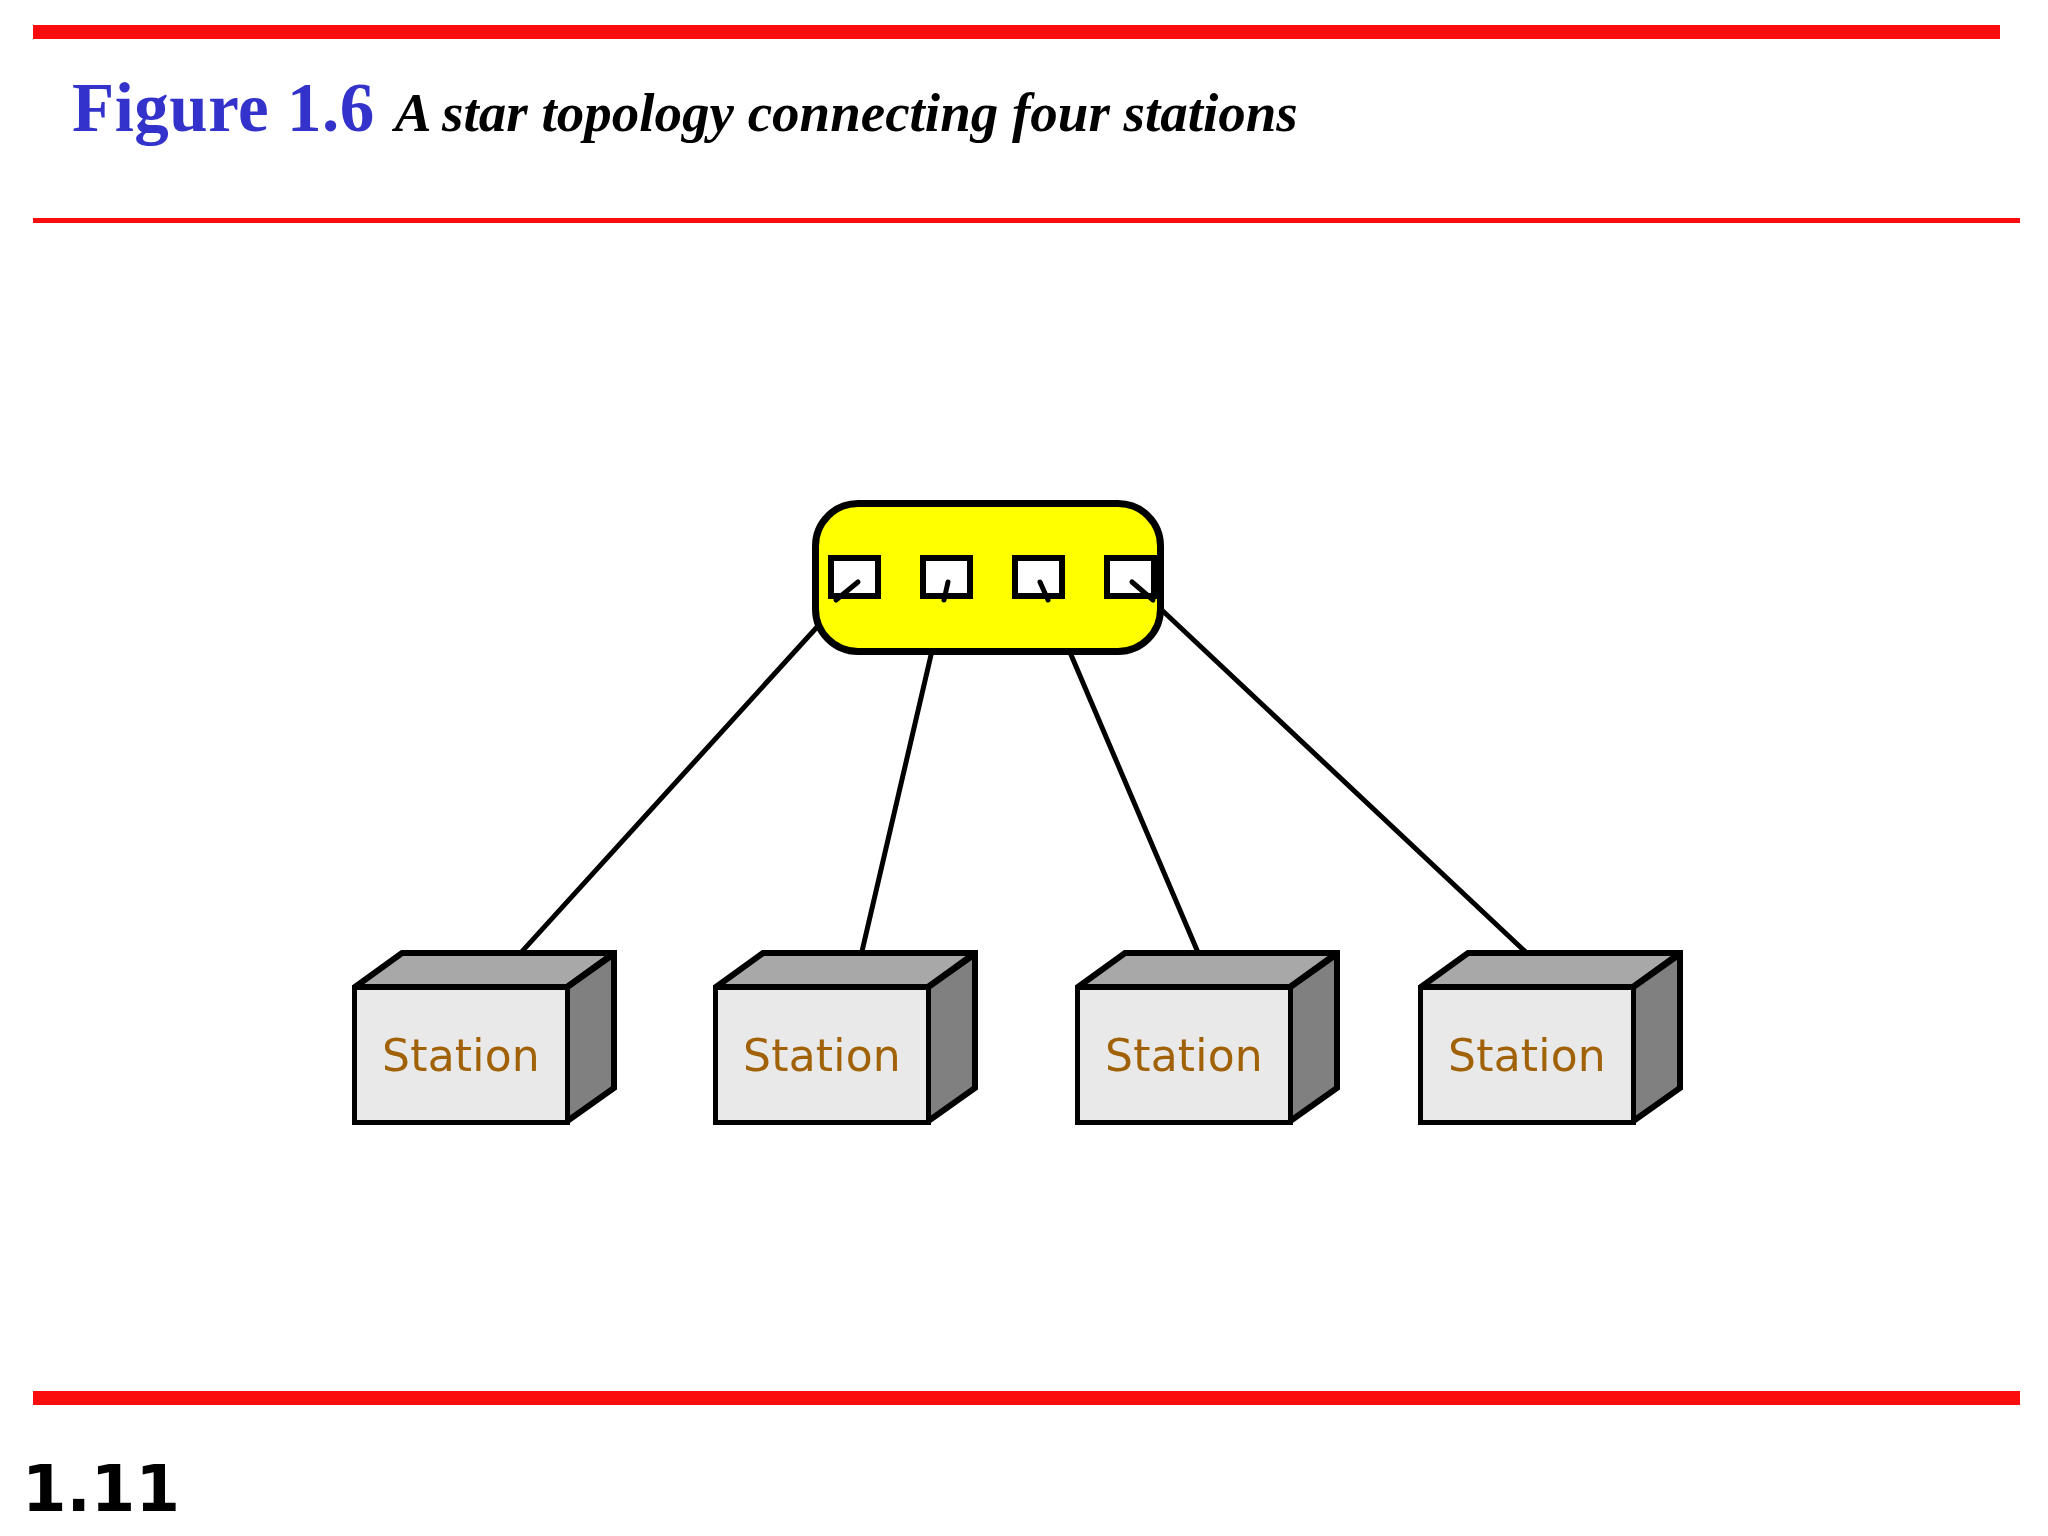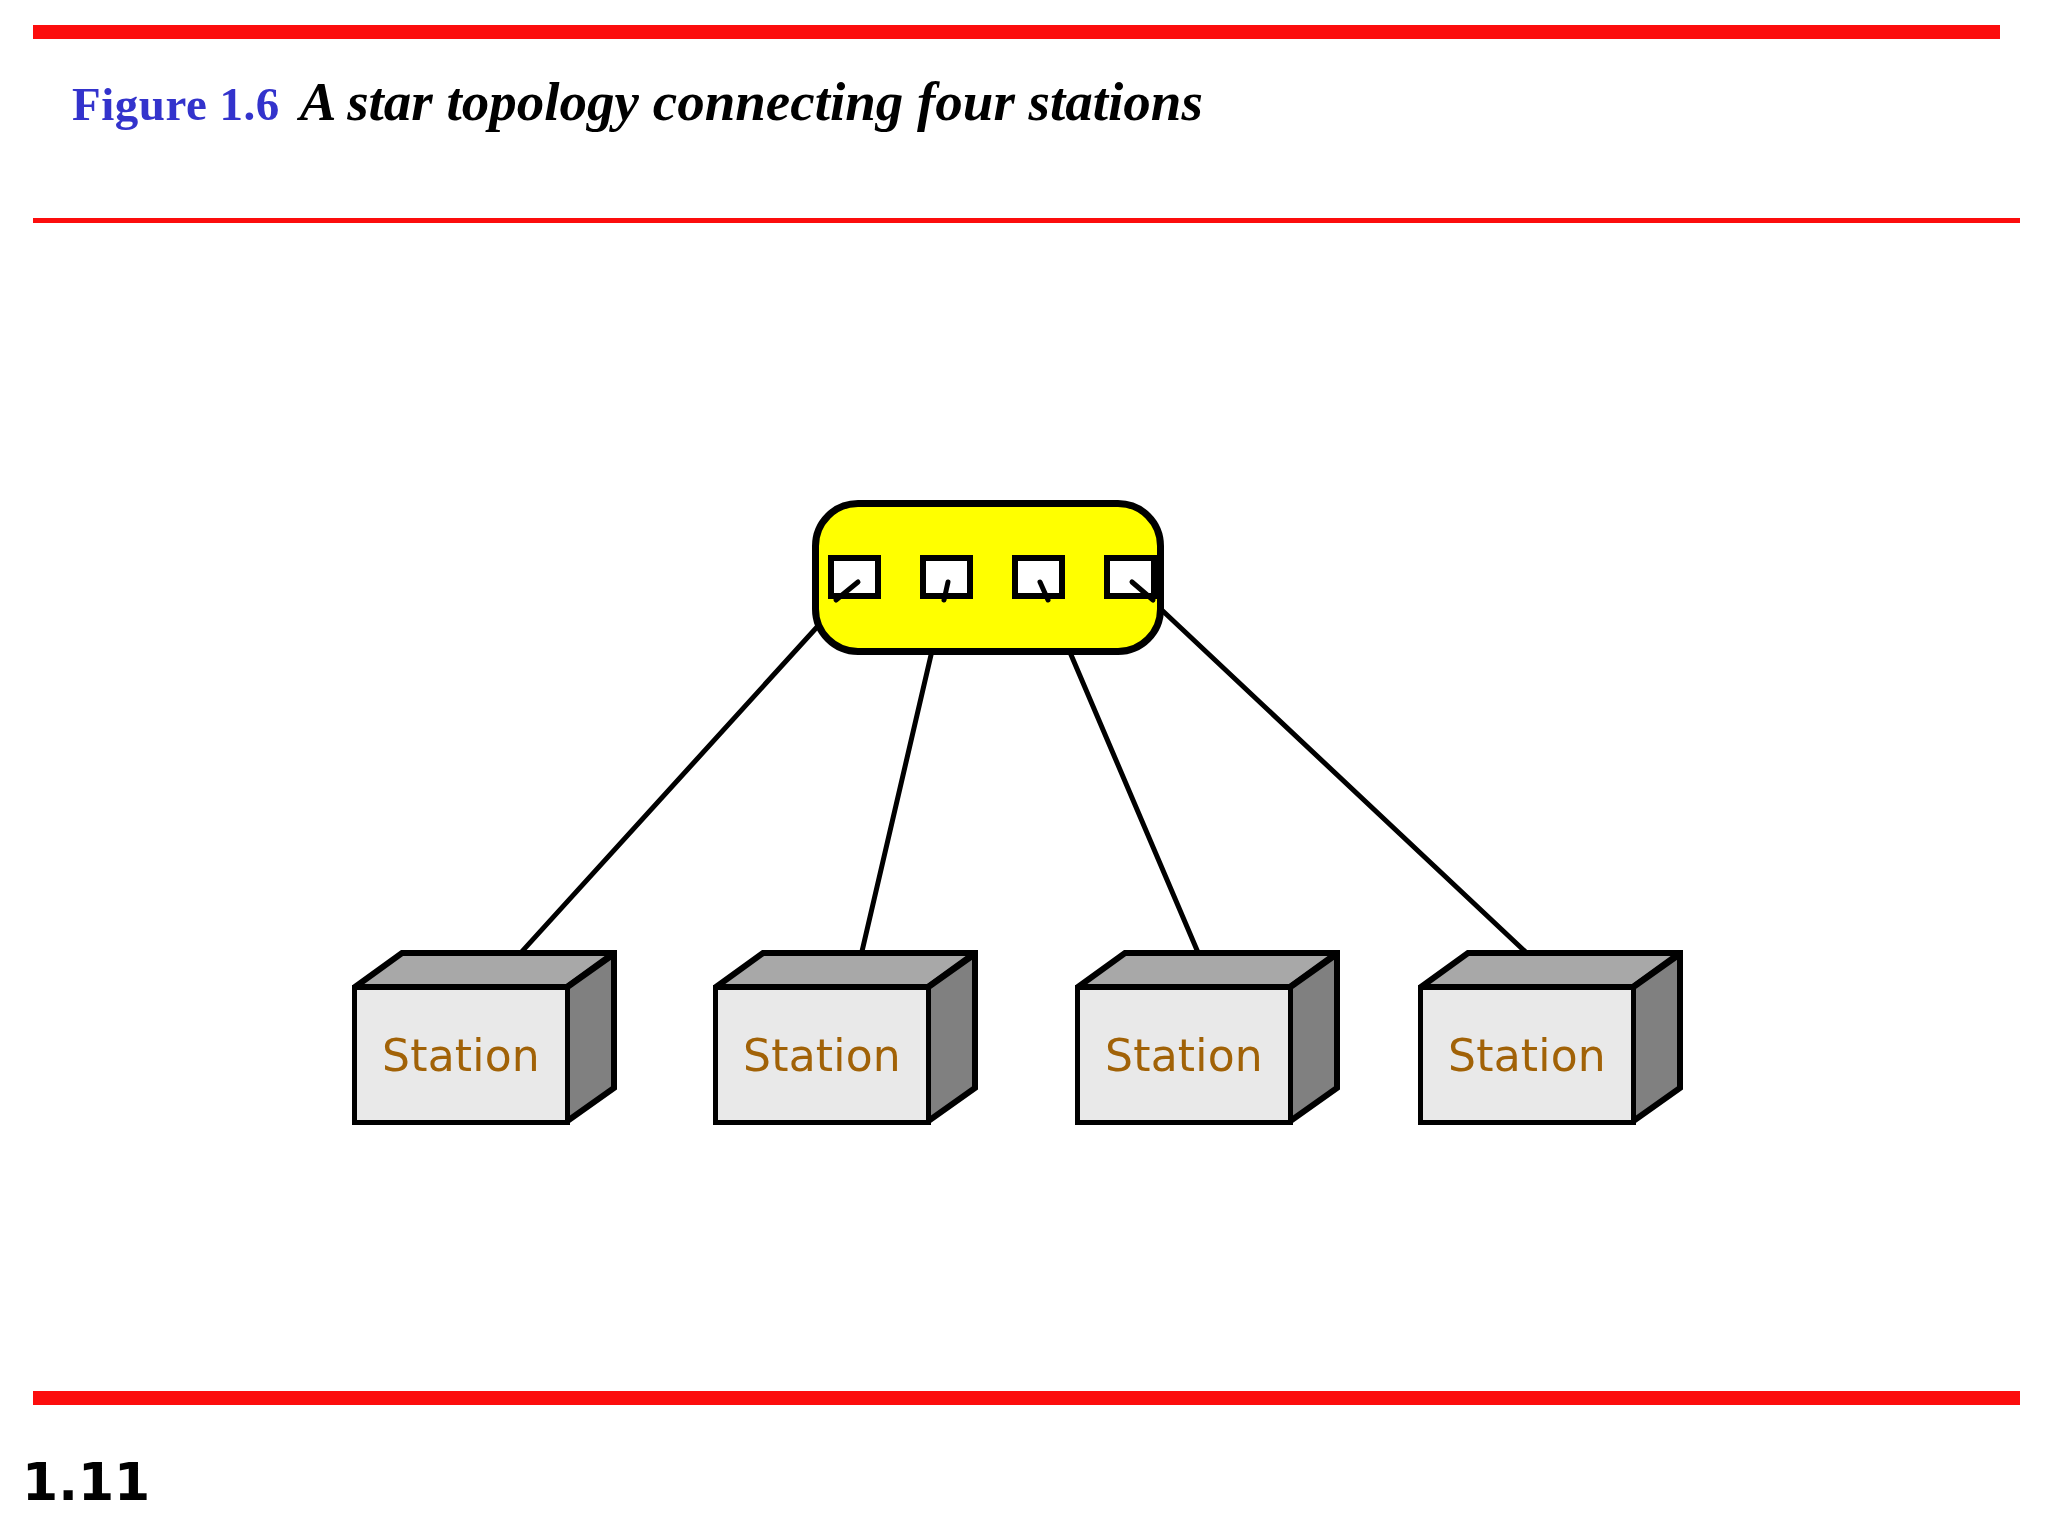--- a/index.html
+++ b/index.html
@@ -45,21 +45,21 @@
   #title-block {
     position: absolute;
     left: 72px;
     top: 74px;
     white-space: nowrap;
     line-height: 1;
   }
   #figure-number {
     font-family: "Liberation Serif", "DejaVu Serif", serif;
     font-weight: bold;
-    font-size: 47px;
+    font-size: 69px;
     color: #3333cc;
     letter-spacing: 0.5px;
   }
   #figure-caption {
     font-family: "Liberation Serif", "DejaVu Serif", serif;
     font-weight: bold;
     font-style: italic;
     font-size: 55px;
     color: #000000;
     margin-left: 20px;
@@ -162,21 +162,21 @@
   #station-3 { left: 1075px; top: 950px; }
   #station-4 { left: 1418px; top: 950px; }
 
   
   #footer-page {
     position: absolute;
     left: 22px;
     top: 1452px;
     font-family: "DejaVu Sans", "Liberation Sans", sans-serif;
     font-weight: bold;
-    font-size: 52px;
+    font-size: 64px;
     color: #000000;
     text-align: center;
   }
 </style>
 </head>
 <body>
 
 <div id="slide">
 
   <div class="rule" id="rule-top"></div>

